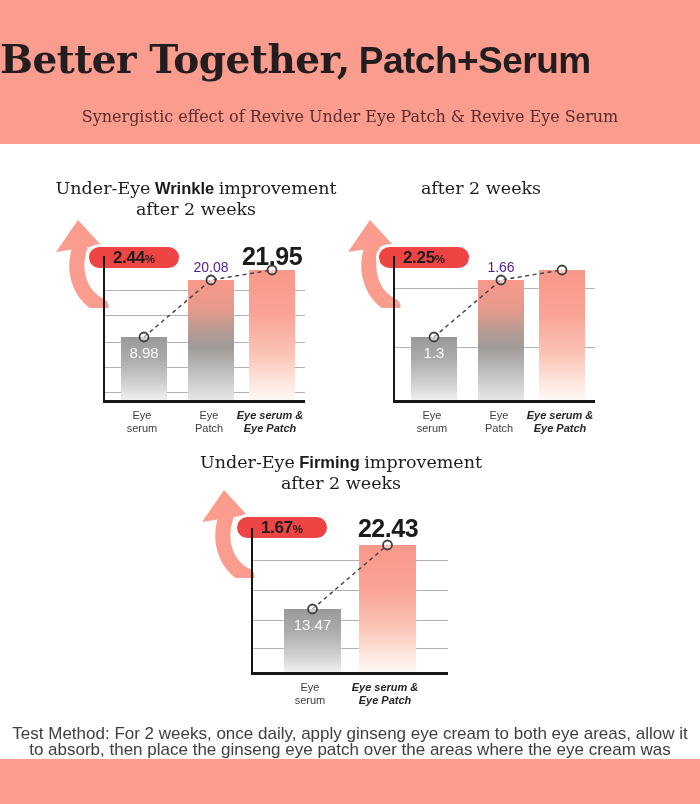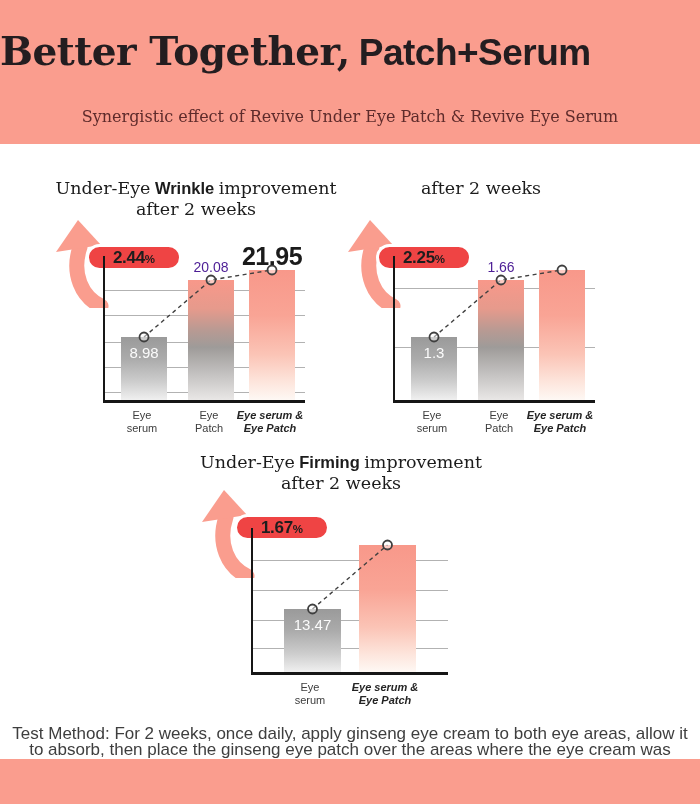--- a/index.html
+++ b/index.html
@@ -1,21 +1,21 @@
 <!DOCTYPE html>
 <html><head>
 <meta charset="utf-8">
 <style>
   html,body{margin:0;padding:0;background:#fff;}
   .page{position:relative;width:700px;height:804px;background:#ffffff;overflow:hidden;
         font-family:"Liberation Sans",sans-serif;color:#231d20;}
 
   
   .hero{position:absolute;left:0;top:0;width:700px;height:144px;background:#FA9D8E;}
-  .hero-title{position:absolute;left:0;top:28px;width:584px;text-align:center;white-space:nowrap;}
+  .hero-title{position:absolute;left:0;top:36px;width:584px;text-align:center;white-space:nowrap;}
   .hero-title .serif{font-family:"DejaVu Serif","Liberation Serif",serif;font-size:39px;font-weight:600;letter-spacing:-.5px;}
   .hero-title .sans{font-family:"Liberation Sans",sans-serif;font-size:37px;font-weight:700;letter-spacing:-.5px;}
   .hero-sub{position:absolute;left:0;top:107px;width:700px;text-align:center;
             font-family:"DejaVu Serif","Liberation Serif",serif;font-size:16px;font-weight:500;color:#5E2B2B;}
 
   
   .c-title{position:absolute;text-align:center;line-height:21px;color:#1c1c1c;}
   .t-serif{font-family:"DejaVu Serif","Liberation Serif",serif;font-size:17.5px;font-weight:500;}
   .t-bold{font-family:"Liberation Sans",sans-serif;font-size:16.5px;font-weight:800;}
 
@@ -158,20 +158,21 @@
     <div class="gridline" style="top:92px"></div>
     <div class="gridline" style="top:120px"></div>
     <div class="bar bar-gray" style="left:31px;width:57px;height:63px"></div>
     <div class="bar bar-salmon" style="left:106px;width:57px;height:127px"></div>
     <svg class="connector" width="197" height="147" viewBox="0 0 197 147">
       <polyline points="59.5,81 134.5,17"></polyline>
       <circle cx="59.5" cy="81" r="4.5"></circle>
       <circle cx="134.5" cy="17" r="4.5"></circle>
     </svg>
     <div class="val val-inside" style="left:31px;width:57px;top:88px">13.47</div>
+    <div class="val val-big" style="left:80px;width:110px;top:-14px">22.43</div>
   </div>
   <div class="cat" style="left:270px;top:681px;width:80px">
     <div>Eye</div>
       <div>serum</div>
   </div>
   <div class="cat emph" style="left:337px;top:681px;width:96px">
     <div>Eye serum &amp;</div>
       <div>Eye Patch</div>
   </div>
 

